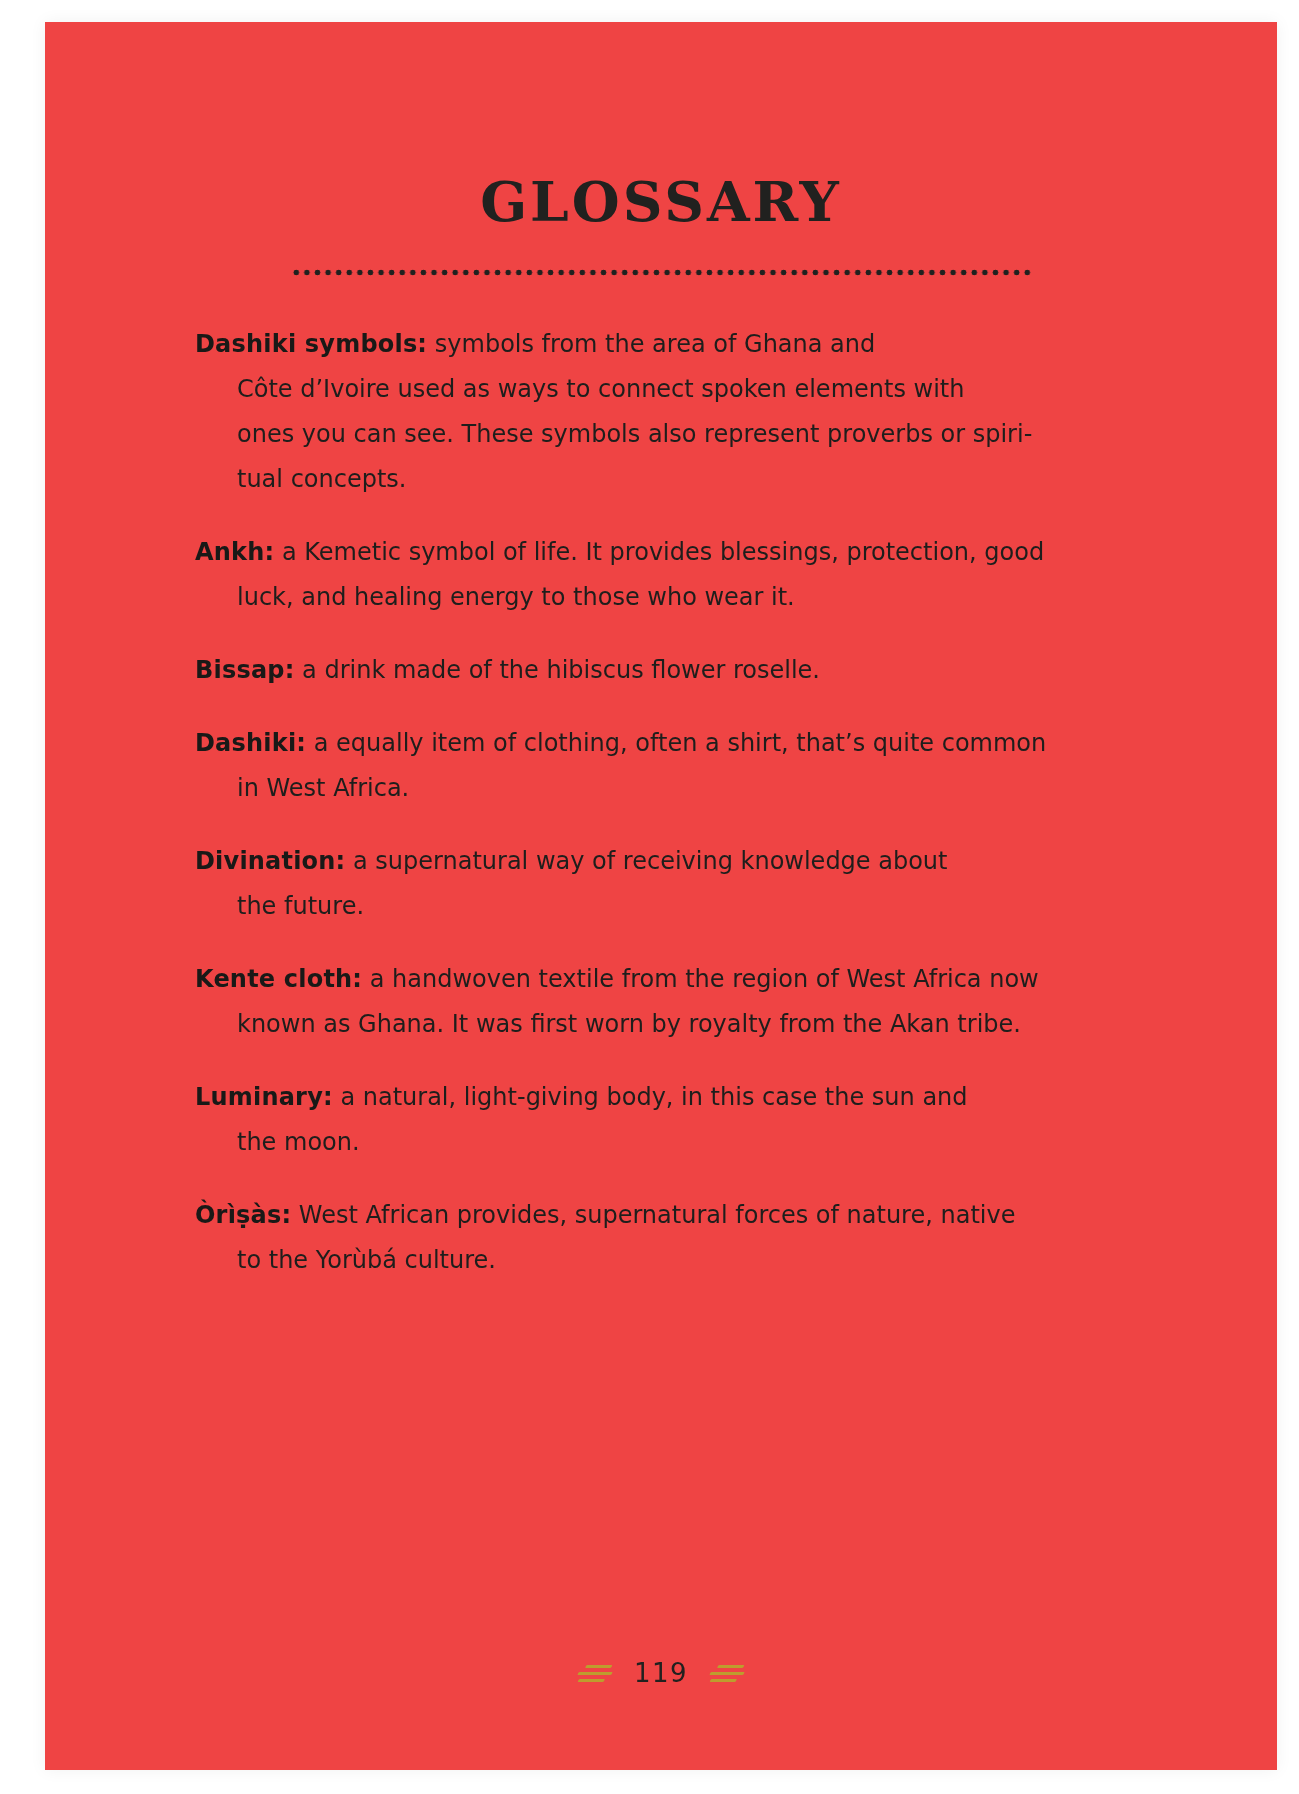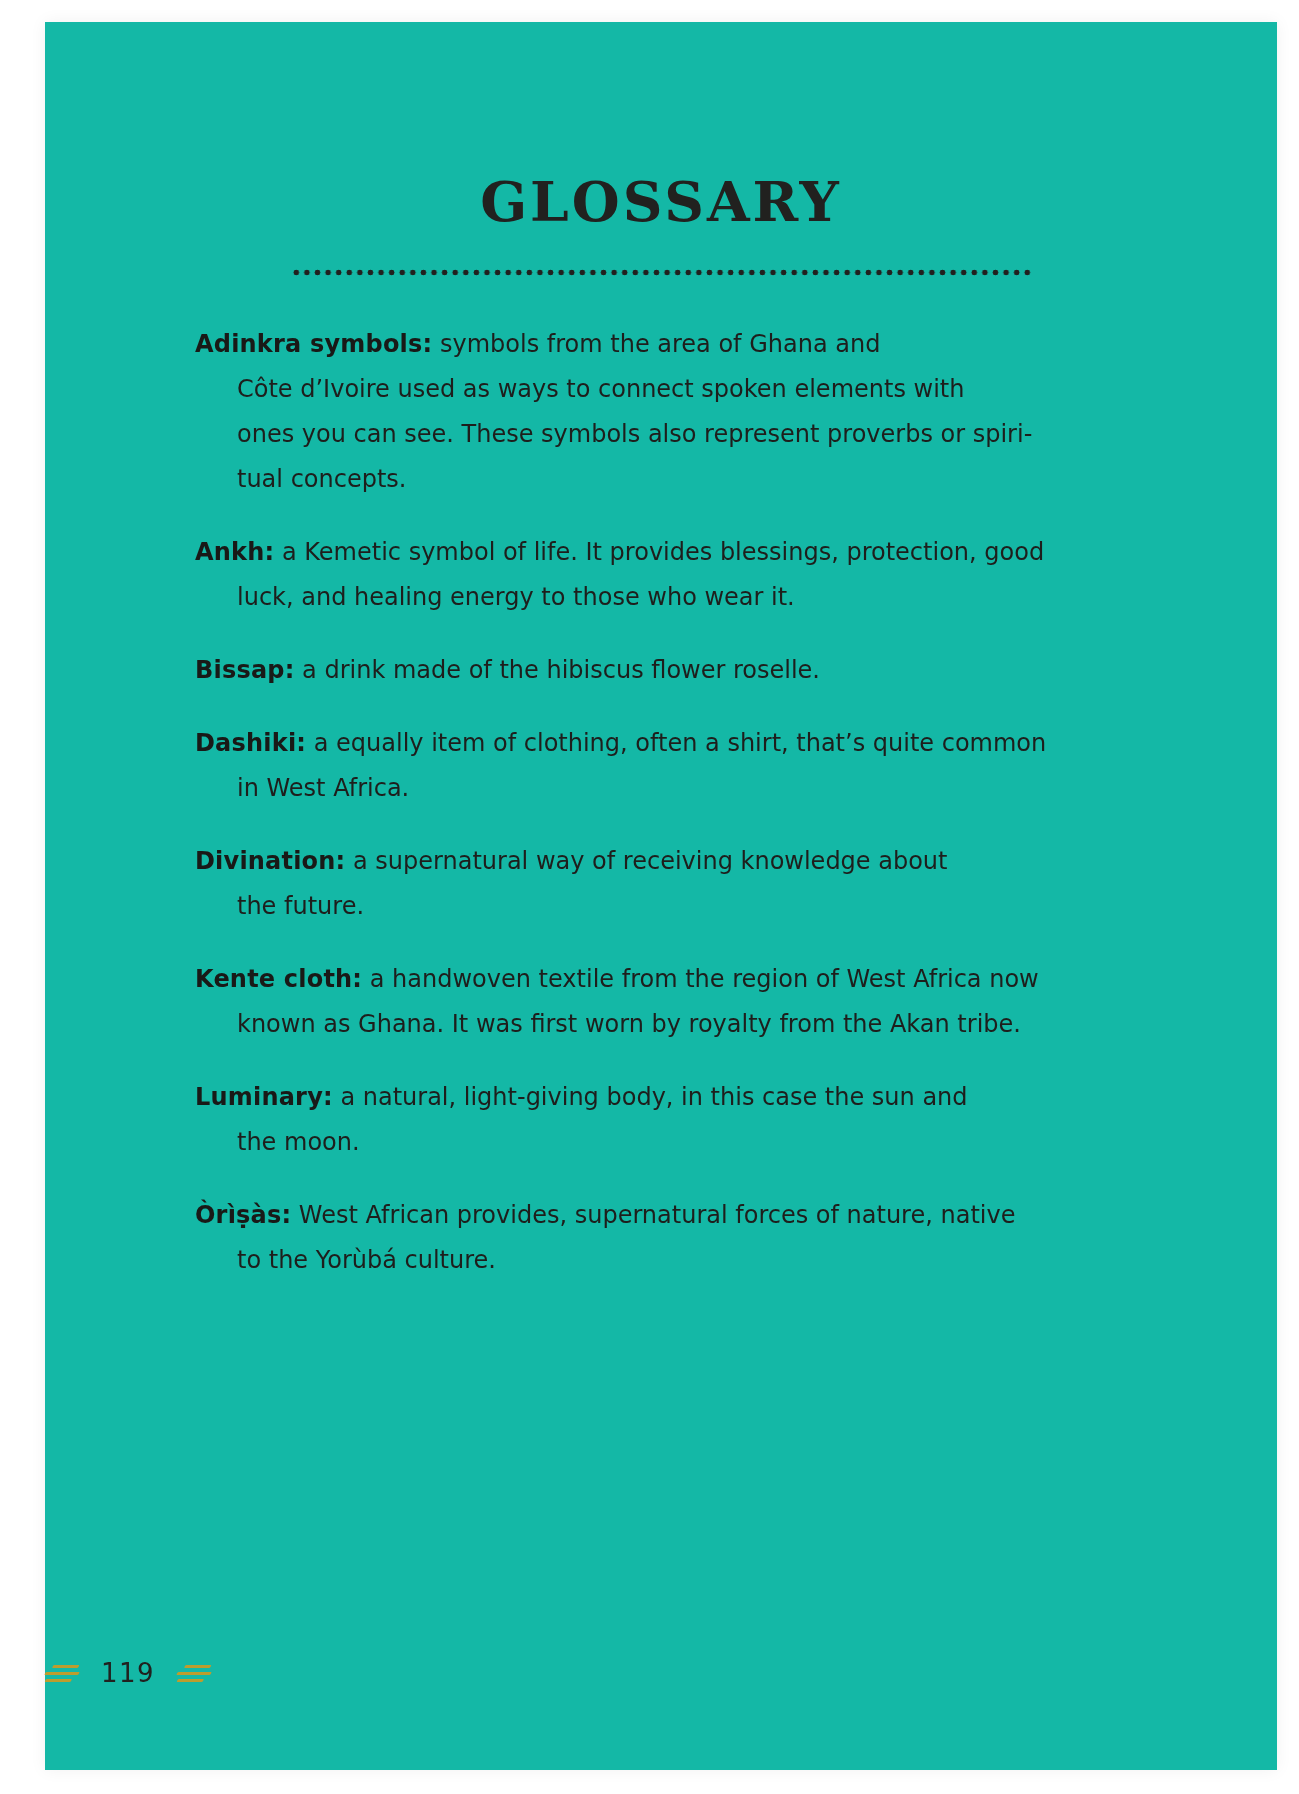--- a/index.html
+++ b/index.html
@@ -13,21 +13,21 @@
     width: 1299px;
     height: 1794px;
     background: #ffffff;
   }
   .page {
     position: absolute;
     left: 45px;
     top: 22px;
     width: 1232px;
     height: 1748px;
-    background: #14b8a6;
+    background: #ef4444;
     box-shadow: 0 0 16px rgba(0,0,0,0.06);
     color: #1e1e1c;
   }
   .page-title {
     padding-top: 150px;
     text-align: center;
     font-family: "DejaVu Serif", serif;
     font-weight: 700;
     font-size: 55px;
     line-height: 60px;
@@ -63,20 +63,21 @@
   }
   .entry-def {
     white-space: pre-wrap;
   }
   .page-footer {
     position: absolute;
     top: 1636px;
     left: 0;
     width: 100%;
     display: flex;
+    justify-content: center;
     align-items: center;
     gap: 22px;
   }
   .page-number {
     font-size: 26px;
     letter-spacing: 1.5px;
     color: #21211f;
   }
   .triple-lines {
     display: inline-flex;
@@ -98,21 +99,21 @@
 <body>
 
 <div class="canvas">
   <div class="page">
 
     <h1 class="page-title">GLOSSARY</h1>
 
     <div class="dotted-divider"></div>
 
     <div class="entries">
-      <p class="entry"><span class="entry-term">Adinkra symbols:</span><span class="entry-def"> symbols from the area of Ghana and
+      <p class="entry"><span class="entry-term">Dashiki symbols:</span><span class="entry-def"> symbols from the area of Ghana and
 Côte d’Ivoire used as ways to connect spoken elements with
 ones you can see. These symbols also represent proverbs or spiri-
 tual concepts.</span></p>
 
       <p class="entry"><span class="entry-term">Ankh:</span><span class="entry-def"> a Kemetic symbol of life. It provides blessings, protection, good
 luck, and healing energy to those who wear it.</span></p>
 
       <p class="entry"><span class="entry-term">Bissap:</span><span class="entry-def"> a drink made of the hibiscus flower roselle.</span></p>
 
       <p class="entry"><span class="entry-term">Dashiki:</span><span class="entry-def"> a equally item of clothing, often a shirt, that’s quite common

